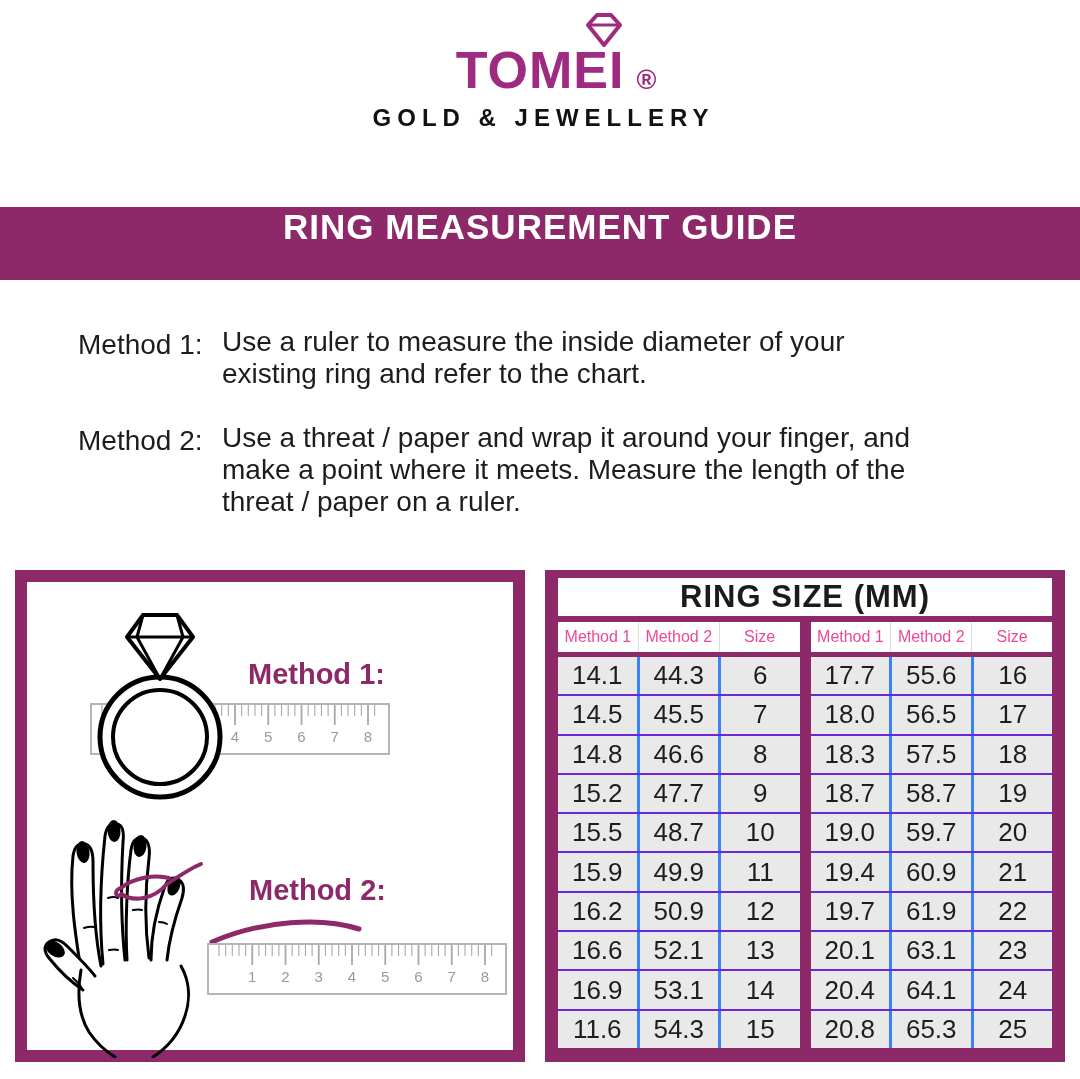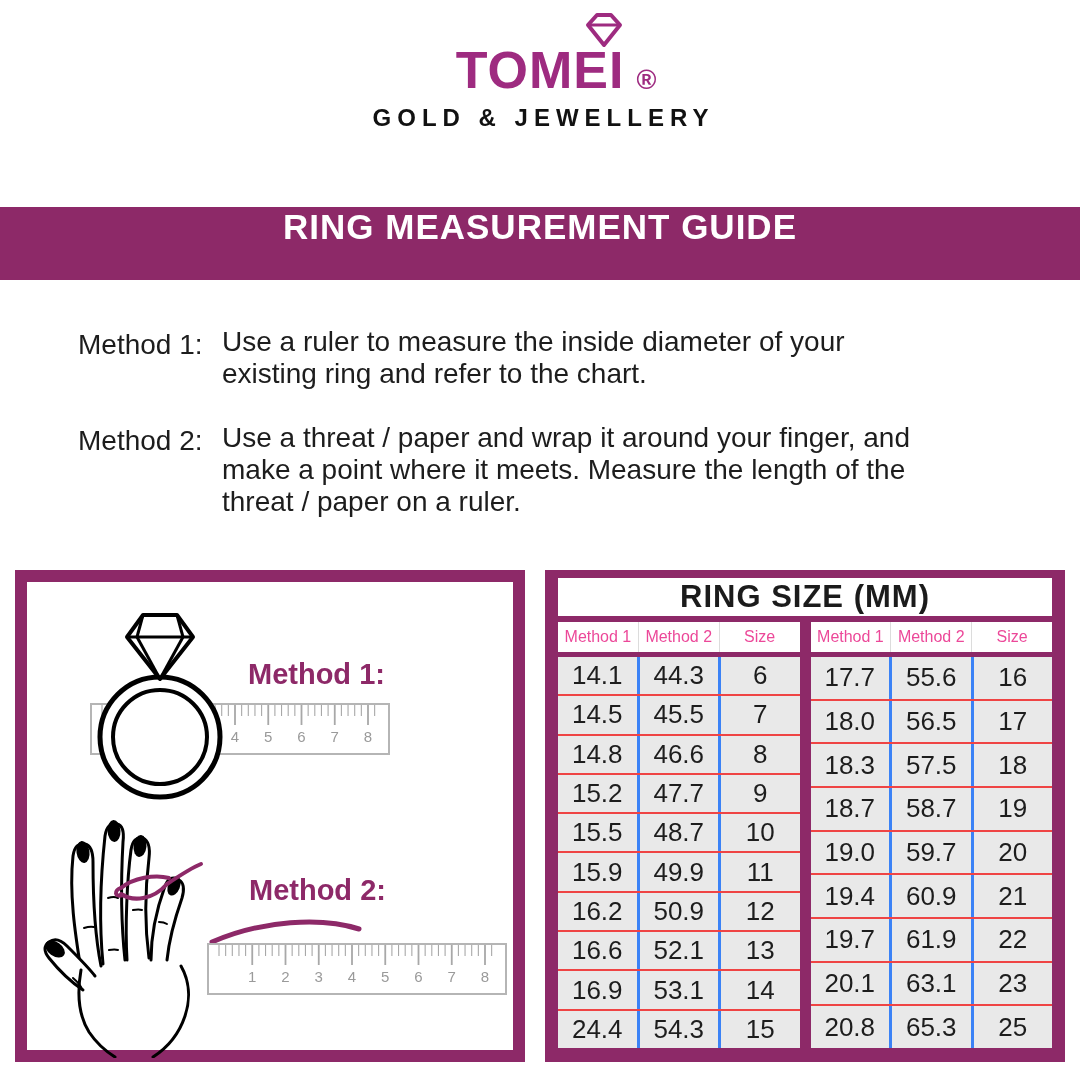--- a/index.html
+++ b/index.html
@@ -44,21 +44,21 @@
   }
   .size-title{
     background:#fff;height:38px;margin-bottom:6px;display:flex;align-items:center;justify-content:center;
     font-size:31px;font-weight:bold;letter-spacing:1px;color:#1b1b1b;
   }
   .size-body{flex:1;display:flex;gap:11px;min-height:0;}
   .tbl-half{flex:1;display:flex;flex-direction:column;min-width:0;}
   .tbl-head{height:30px;display:flex;background:#fff;margin-bottom:5px;flex:0 0 auto;}
   .th{flex:1;display:flex;align-items:center;justify-content:center;font-size:16px;color:#ec4899;border-left:1px solid #dcdcdc;}
   .th:first-child{border-left:none;}
-  .tbl-body{flex:1;display:flex;flex-direction:column;gap:2px;background:#ef4444;min-height:0;}
+  .tbl-body{flex:1;display:flex;flex-direction:column;gap:2px;background:#6d28d9;min-height:0;}
   .tr{flex:1;display:flex;background:#E9E9E9;}
   .td{flex:1;display:flex;align-items:center;justify-content:center;font-size:26px;color:#1d1d1d;border-left:3px solid #3b82f6;}
   .td:first-child{border-left:none;}
 </style>
 </head>
 <body>
 
 <div class="page">
 
   <div class="logo">
@@ -308,21 +308,21 @@
               <div class="td">16.6</div>
               <div class="td">52.1</div>
               <div class="td">13</div>
             </div>
             <div class="tr">
               <div class="td">16.9</div>
               <div class="td">53.1</div>
               <div class="td">14</div>
             </div>
             <div class="tr">
-              <div class="td">24.4</div>
+              <div class="td">11.6</div>
               <div class="td">54.3</div>
               <div class="td">15</div>
             </div>
           </div>
         </div>
       <div class="tbl-half">
           <div class="tbl-head">
             <div class="th">Method 1</div>
             <div class="th">Method 2</div>
             <div class="th">Size</div>
@@ -362,20 +362,25 @@
               <div class="td">19.7</div>
               <div class="td">61.9</div>
               <div class="td">22</div>
             </div>
             <div class="tr">
               <div class="td">20.1</div>
               <div class="td">63.1</div>
               <div class="td">23</div>
             </div>
             <div class="tr">
+              <div class="td">20.4</div>
+              <div class="td">64.1</div>
+              <div class="td">24</div>
+            </div>
+            <div class="tr">
               <div class="td">20.8</div>
               <div class="td">65.3</div>
               <div class="td">25</div>
             </div>
           </div>
         </div>
     </div>
   </div>
 
 </div>

